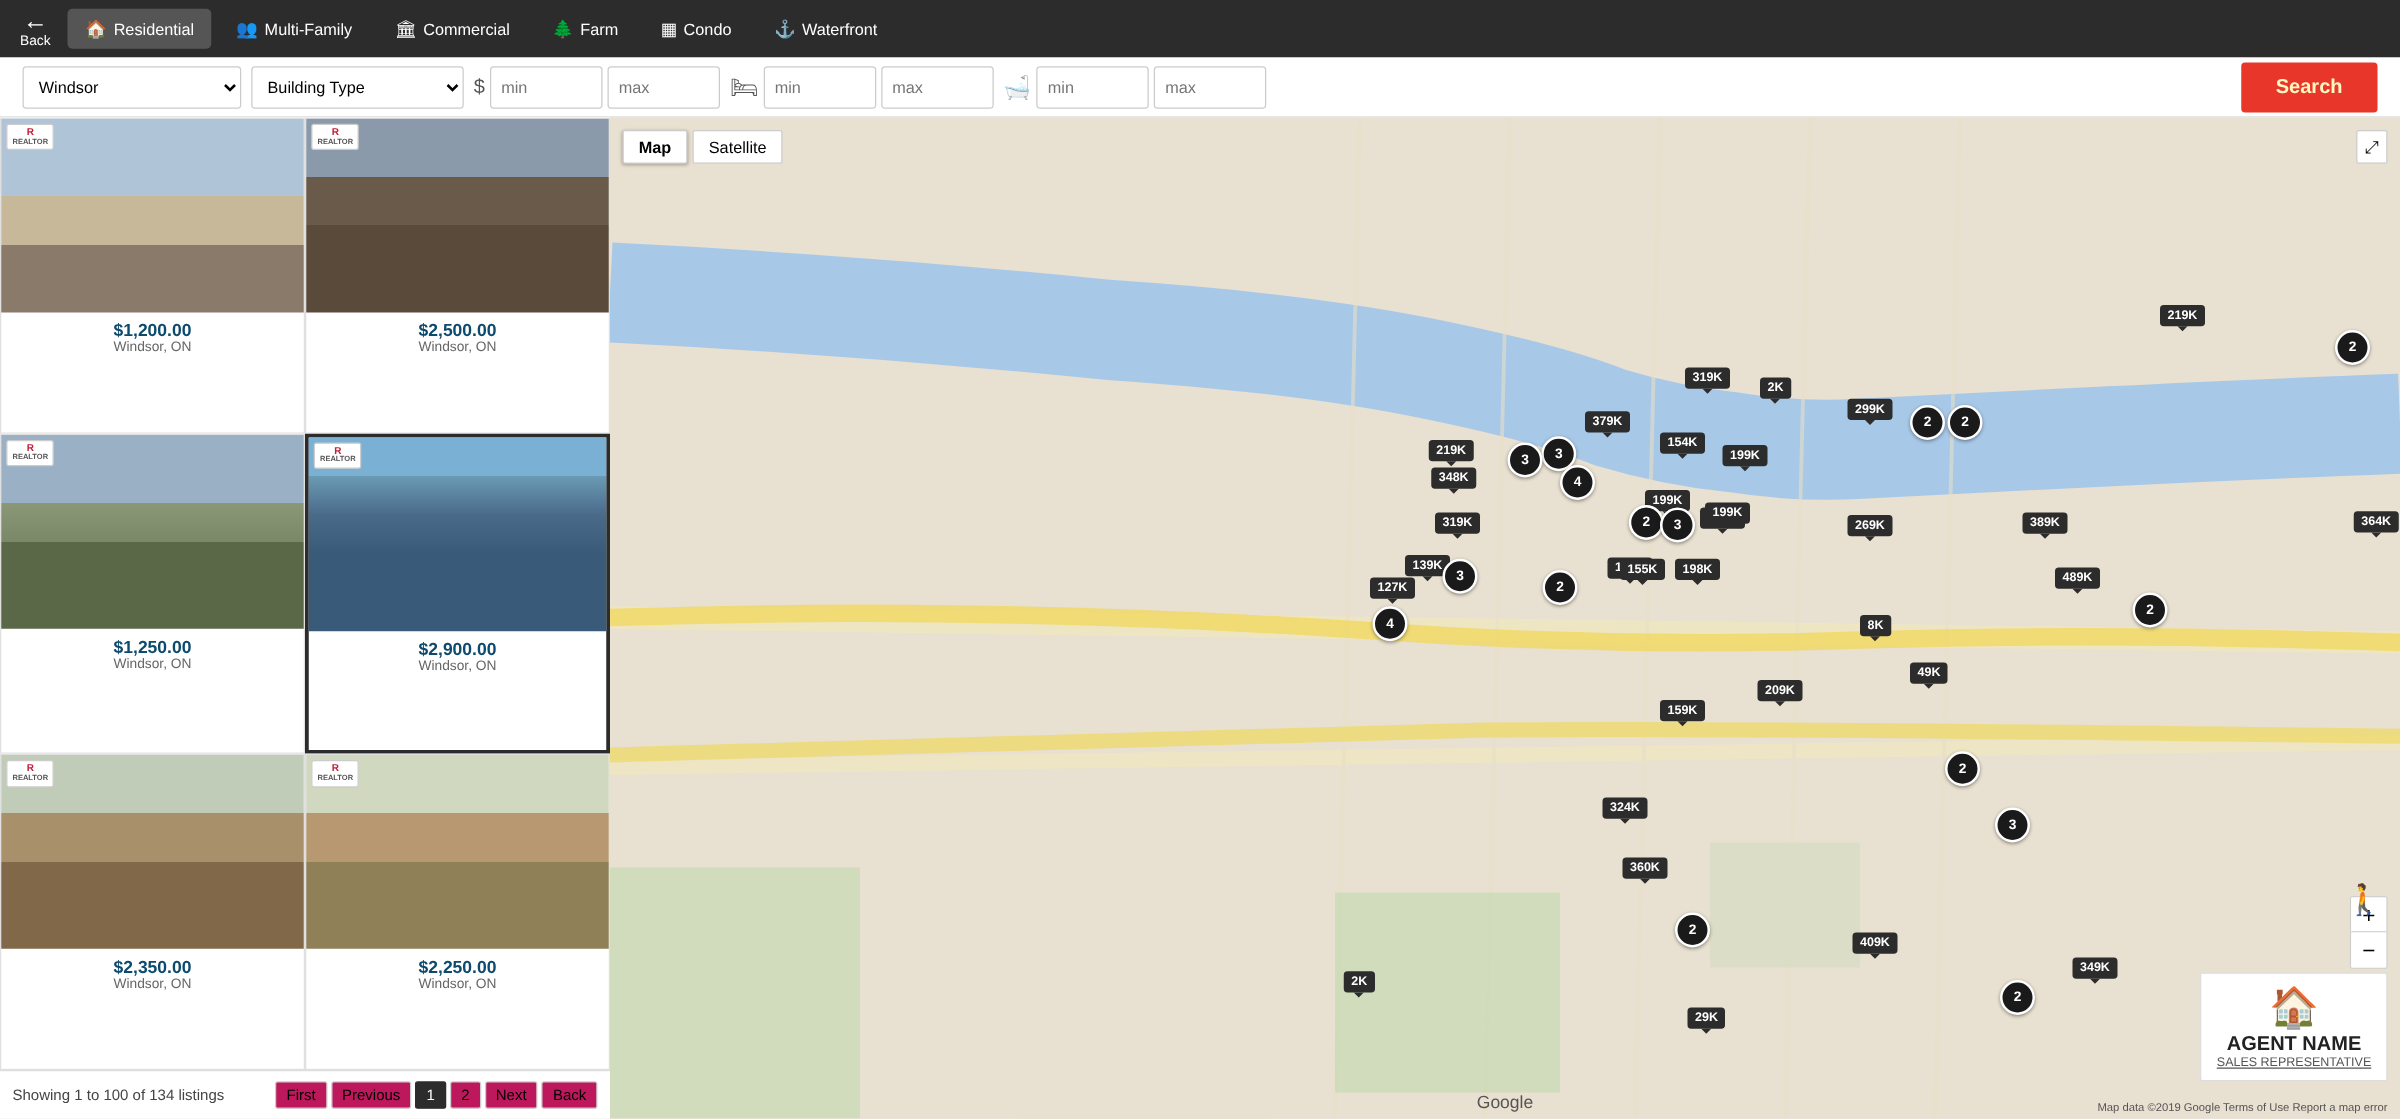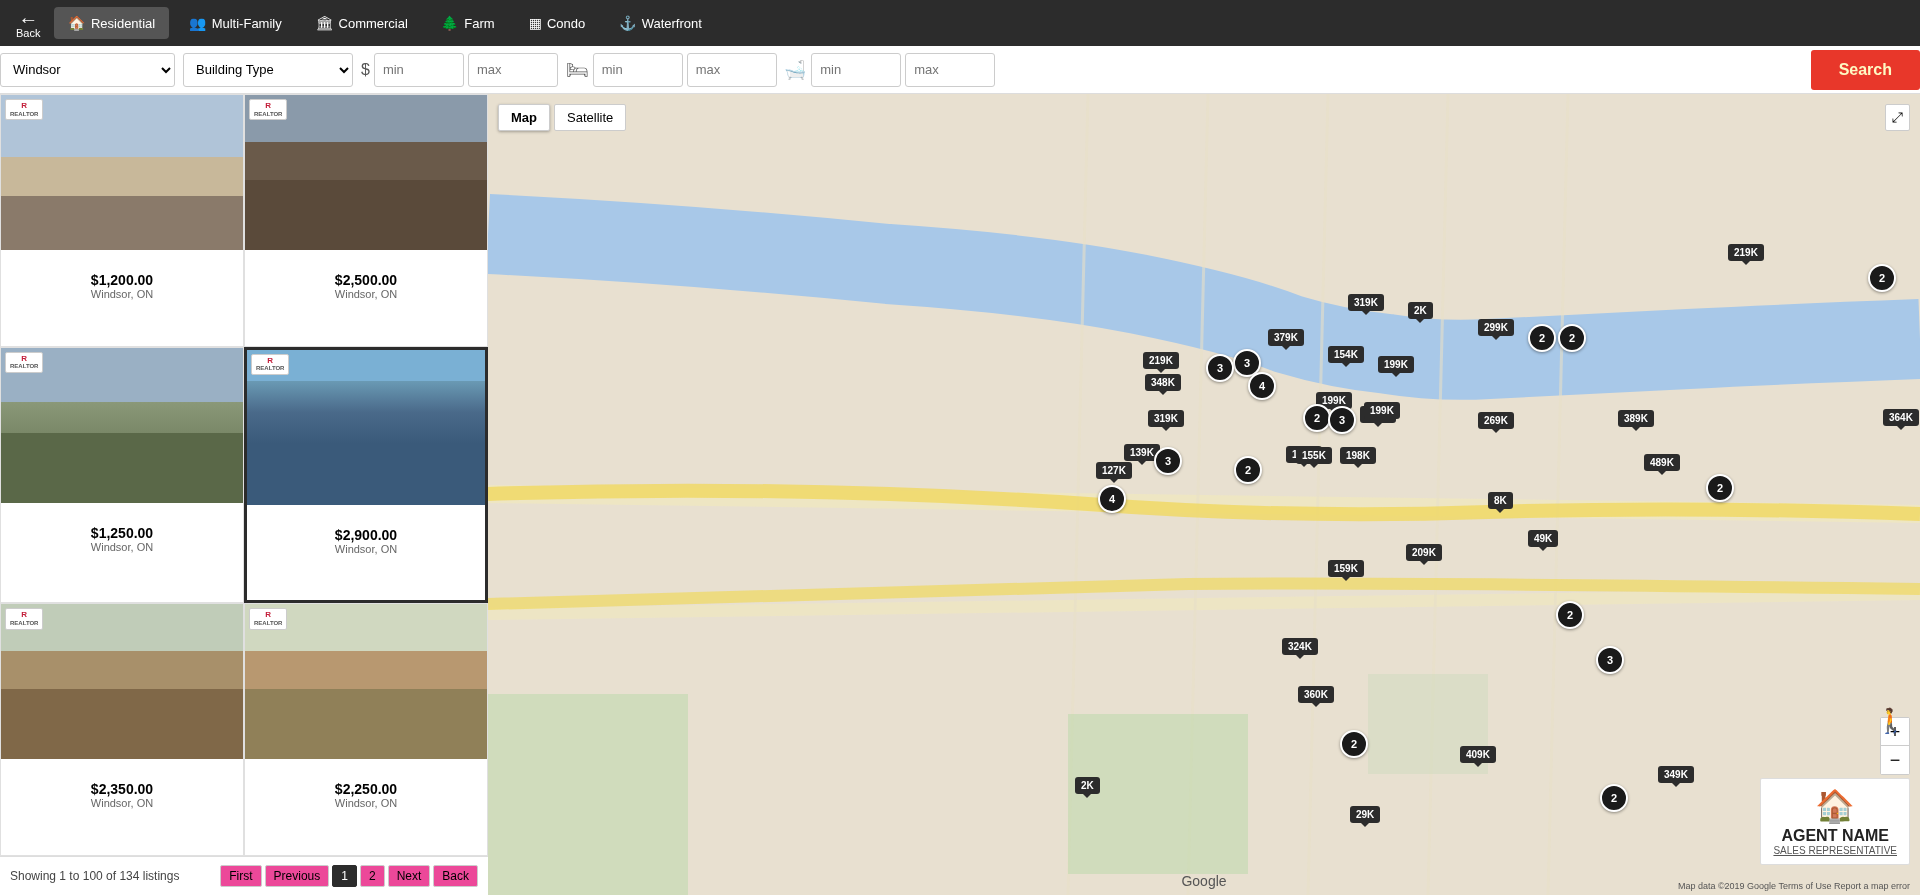--- a/index.html
+++ b/index.html
@@ -7,49 +7,49 @@
 
     
     .top-nav { display: flex; align-items: center; background: #2c2c2c; height: 46px; padding: 0 8px; gap: 6px; }
     .back-btn { display: flex; flex-direction: column; align-items: center; color: white; cursor: pointer; padding: 4px 8px; font-size: 11px; }
     .back-btn .arrow { font-size: 20px; line-height: 1; }
     .nav-tab { display: flex; align-items: center; gap: 5px; padding: 8px 14px; border-radius: 4px; cursor: pointer; color: white; font-size: 13px; }
     .nav-tab.active { background: #555; }
     .nav-icon { font-size: 14px; }
 
     
-    .filter-bar { display: flex; align-items: center; background: white; height: 48px; padding: 0 0; gap: 8px; border-bottom: 1px solid #ddd; }
+    .filter-bar { display: flex; align-items: center; background: white; height: 48px; padding: 0 18px; gap: 8px; border-bottom: 1px solid #ddd; }
     .filter-bar select { height: 34px; border: 1px solid #ccc; border-radius: 3px; padding: 0 8px; font-size: 13px; background: white; cursor: pointer; }
     .filter-bar select.city-select { width: 175px; }
     .filter-bar select.type-select { width: 170px; }
     .price-group, .bed-group, .bath-group { display: flex; align-items: center; gap: 4px; }
     .price-icon { font-size: 16px; color: #555; }
     .filter-bar input { height: 34px; border: 1px solid #ccc; border-radius: 3px; padding: 0 8px; font-size: 13px; width: 90px; }
     .bed-icon, .bath-icon { font-size: 18px; color: #555; }
     .search-btn { background: #e8372a; color: #fef9c3; border: none; border-radius: 3px; padding: 8px 28px; font-size: 16px; font-weight: bold; cursor: pointer; height: 40px; margin-left: auto; }
 
     
     .main-content { display: flex; height: calc(895px - 94px); }
 
     
     .listings-panel { width: 488px; min-width: 488px; background: #f5f5f5; display: flex; flex-direction: column; overflow: hidden; }
     .listings-grid { display: grid; grid-template-columns: 1fr 1fr; gap: 0; flex: 1; overflow-y: auto; }
     .listing-card { background: white; border: 1px solid #e0e0e0; cursor: pointer; position: relative; }
     .listing-card.selected { border: 3px solid #2c2c2c; }
     .card-img { width: 100%; height: 155px; display: block; position: relative; overflow: hidden; background: #888; }
     .card-img .realtor-badge { position: absolute; top: 4px; left: 4px; background: white; border: 1px solid #ccc; border-radius: 2px; padding: 2px 4px; font-size: 9px; font-weight: bold; color: #c41e3a; display: flex; flex-direction: column; align-items: center; line-height: 1.1; }
     .card-info { padding: 6px 8px 8px; text-align: center; }
-    .card-price { font-size: 14px; font-weight: bold; color: #000000; margin-top: 16px; }
+    .card-price { font-size: 14px; font-weight: bold; color: #0c4a6e; }
     .card-location { font-size: 11px; color: #666; }
 
     
     .listings-footer { background: white; border-top: 1px solid #ddd; padding: 8px 10px; display: flex; align-items: center; justify-content: space-between; }
     .listings-count { font-size: 12px; color: #444; }
     .pagination { display: flex; align-items: center; gap: 3px; }
-    .page-btn { border: 1px solid #ccc; background: #ec4899; padding: 3px 8px; font-size: 12px; cursor: pointer; border-radius: 2px; }
+    .page-btn { border: 1px solid #ccc; background: #be185d; padding: 3px 8px; font-size: 12px; cursor: pointer; border-radius: 2px; }
     .page-btn.active { background: #2c2c2c; color: white; border-color: #2c2c2c; }
 
     
     .map-panel { flex: 1; position: relative; background: #e8e0d8; overflow: hidden; }
     .map-controls-top { position: absolute; top: 10px; left: 10px; z-index: 10; display: flex; gap: 4px; }
     .map-tab-btn { background: white; border: 1px solid #ccc; padding: 5px 12px; font-size: 13px; cursor: pointer; border-radius: 2px; }
     .map-tab-btn.active { background: white; box-shadow: 0 1px 3px rgba(0,0,0,0.3); font-weight: bold; }
     .map-expand-btn { position: absolute; top: 10px; right: 10px; z-index: 10; background: white; border: 1px solid #ccc; padding: 4px 6px; cursor: pointer; border-radius: 2px; font-size: 14px; }
     .map-zoom-btns { position: absolute; right: 10px; bottom: 120px; z-index: 10; display: flex; flex-direction: column; background: white; border: 1px solid #ccc; border-radius: 2px; }
     .zoom-btn { border: none; background: white; width: 28px; height: 28px; font-size: 18px; cursor: pointer; line-height: 28px; text-align: center; }
@@ -393,21 +393,21 @@
         </div>
         <div class="map-marker" style="top: 592px; left: 810px; pointer-events: auto;">
           <div class="marker-price">360K</div>
         </div>
         <div class="map-marker" style="top: 552px; left: 1108px; pointer-events: auto;">
           <div class="marker-cluster">3</div>
         </div>
         <div class="map-marker" style="top: 636px; left: 852px; pointer-events: auto;">
           <div class="marker-cluster">2</div>
         </div>
-        <div class="map-marker" style="top: 652px; left: 972px; pointer-events: auto;">
+        <div class="map-marker" style="top: 652px; left: 994px; pointer-events: auto;">
           <div class="marker-price">409K</div>
         </div>
         <div class="map-marker" style="top: 672px; left: 1170px; pointer-events: auto;">
           <div class="marker-price">349K</div>
         </div>
         <div class="map-marker" style="top: 690px; left: 1112px; pointer-events: auto;">
           <div class="marker-cluster">2</div>
         </div>
         <div class="map-marker" style="top: 712px; left: 862px; pointer-events: auto;">
           <div class="marker-price">29K</div>

